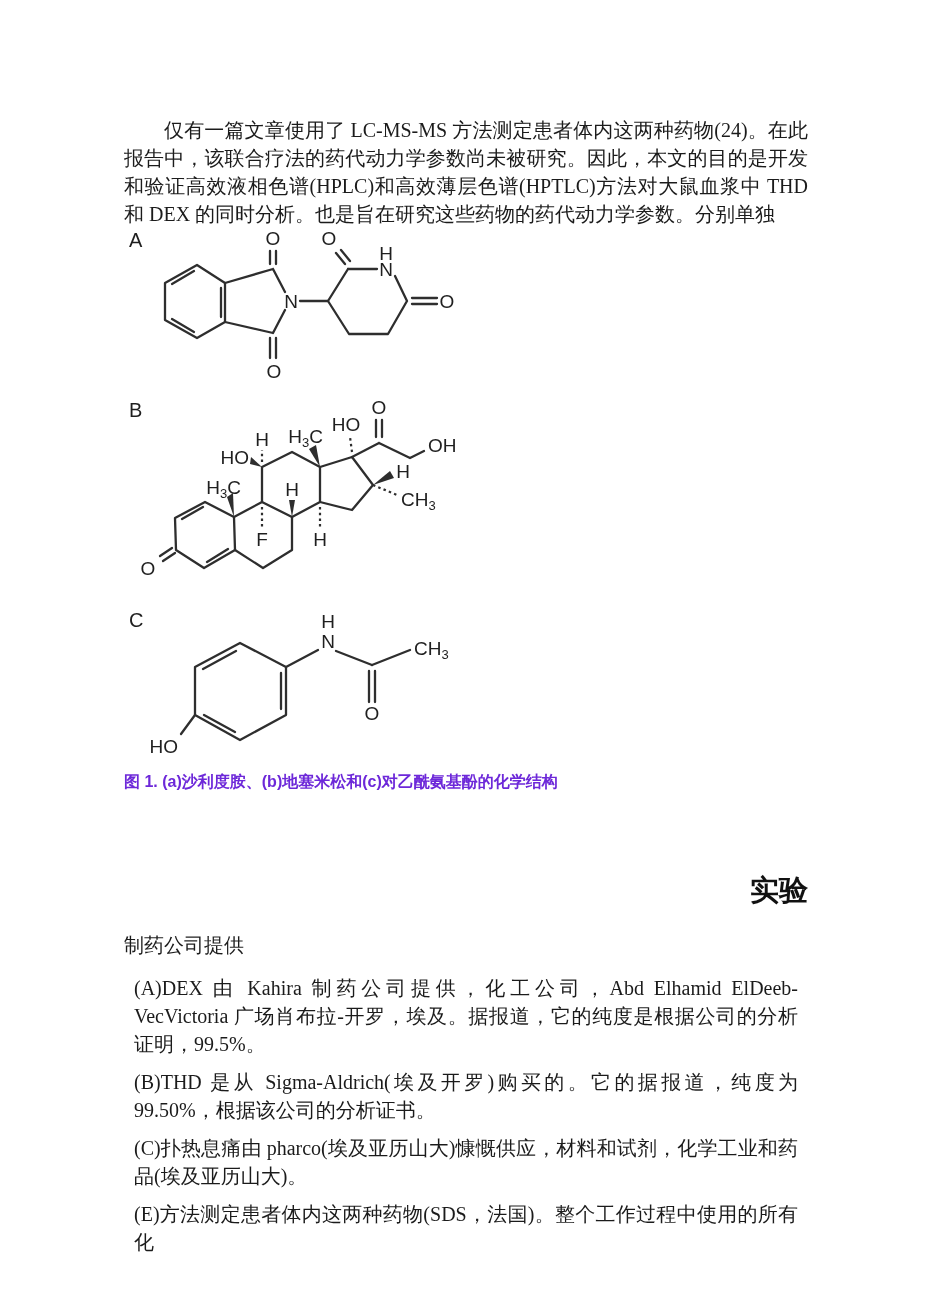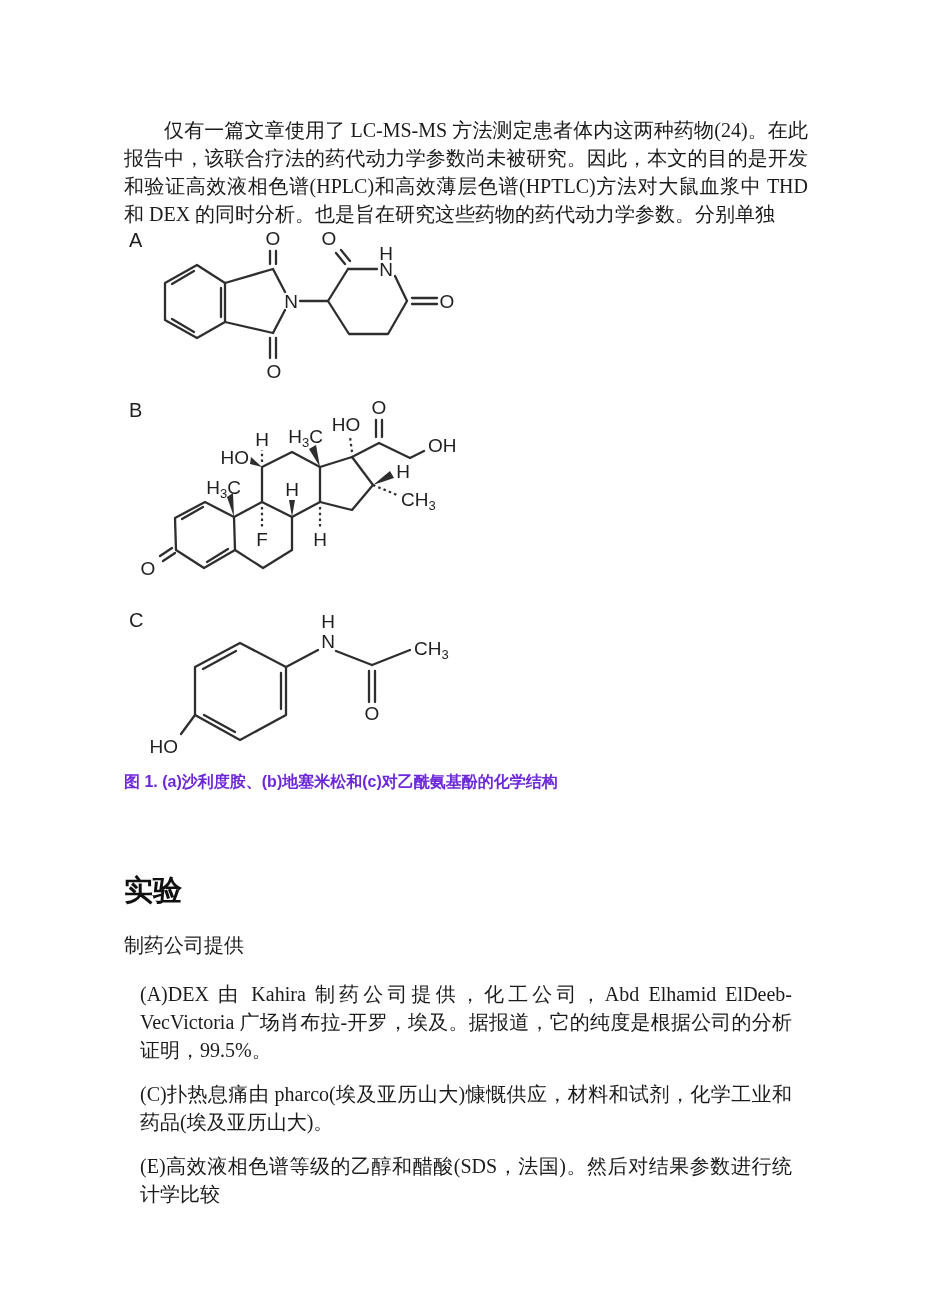--- a/index.html
+++ b/index.html
@@ -21,25 +21,25 @@
   #intro-para{left:124px;top:96px;width:684px;text-indent:2em;}
   #caption{
     left:124px;top:770px;width:684px;
     font-family:"Liberation Sans","DejaVu Sans",sans-serif;
     font-size:16px;font-weight:bold;line-height:24px;color:#6d28d9;
   }
   #cont-para{left:124px;top:797px;width:684px;}
   #exp-heading{
     left:124px;top:872px;width:684px;
     font-family:"Liberation Sans","DejaVu Sans",sans-serif;
-    font-size:29px;font-weight:bold;line-height:36px;color:#111;
+    font-size:29px;font-weight:bold;line-height:36px;color:#111;text-align:right;
   }
   #materials-heading{left:124px;top:931px;width:684px;}
   #reagent-list{left:124px;top:964px;width:684px;}
-  #reagent-list p{margin:16px;padding:0;}
+  #reagent-list p{margin:10px;padding:0;}
   svg{position:absolute;}
   .bond{stroke:#2e2e2e;stroke-width:2.3;fill:none;stroke-linecap:round;stroke-linejoin:round;}
   .bond-dash{stroke:#2e2e2e;stroke-width:2.2;fill:none;stroke-dasharray:2.5,3.2;stroke-linecap:butt;}
   .wedge{fill:#2e2e2e;stroke:none;}
   .atom{
     font-family:"Liberation Sans","DejaVu Sans",sans-serif;
     font-size:19px;fill:#1f1f1f;
   }
   .struct-letter{font-size:20px;}
 </style>
@@ -152,17 +152,18 @@
 
   <div id="caption" class="abs">图 1. (a)沙利度胺、(b)地塞米松和(c)对乙酰氨基酚的化学结构</div>
 
 
   <div id="exp-heading" class="abs">实验</div>
 
   <div id="materials-heading" class="abs body-text">制药公司提供</div>
 
   <div id="reagent-list" class="abs">
     <p class="body-text">(A)DEX 由 Kahira 制药公司提供，化工公司，Abd Elhamid ElDeeb-VecVictoria 广场肖布拉-开罗，埃及。据报道，它的纯度是根据公司的分析证明，99.5%。</p>
+    <p class="body-text">(B)THD 是从 Sigma-Aldrich(埃及开罗)购买的。它的据报道，纯度为 99.50%，根据该公司的分析证书。</p>
     <p class="body-text">(C)扑热息痛由 pharco(埃及亚历山大)慷慨供应，材料和试剂，化学工业和药品(埃及亚历山大)。</p>
-    <p class="body-text">(E)高效液相色谱等级的乙醇和醋酸(SDS，法国)。然后对结果参数进行统计学比较</p>
+    <p class="body-text">(E)方法测定患者体内这两种药物(SDS，法国)。整个工作过程中使用的所有化</p>
   </div>
 
 </div>
 
 </body></html>

